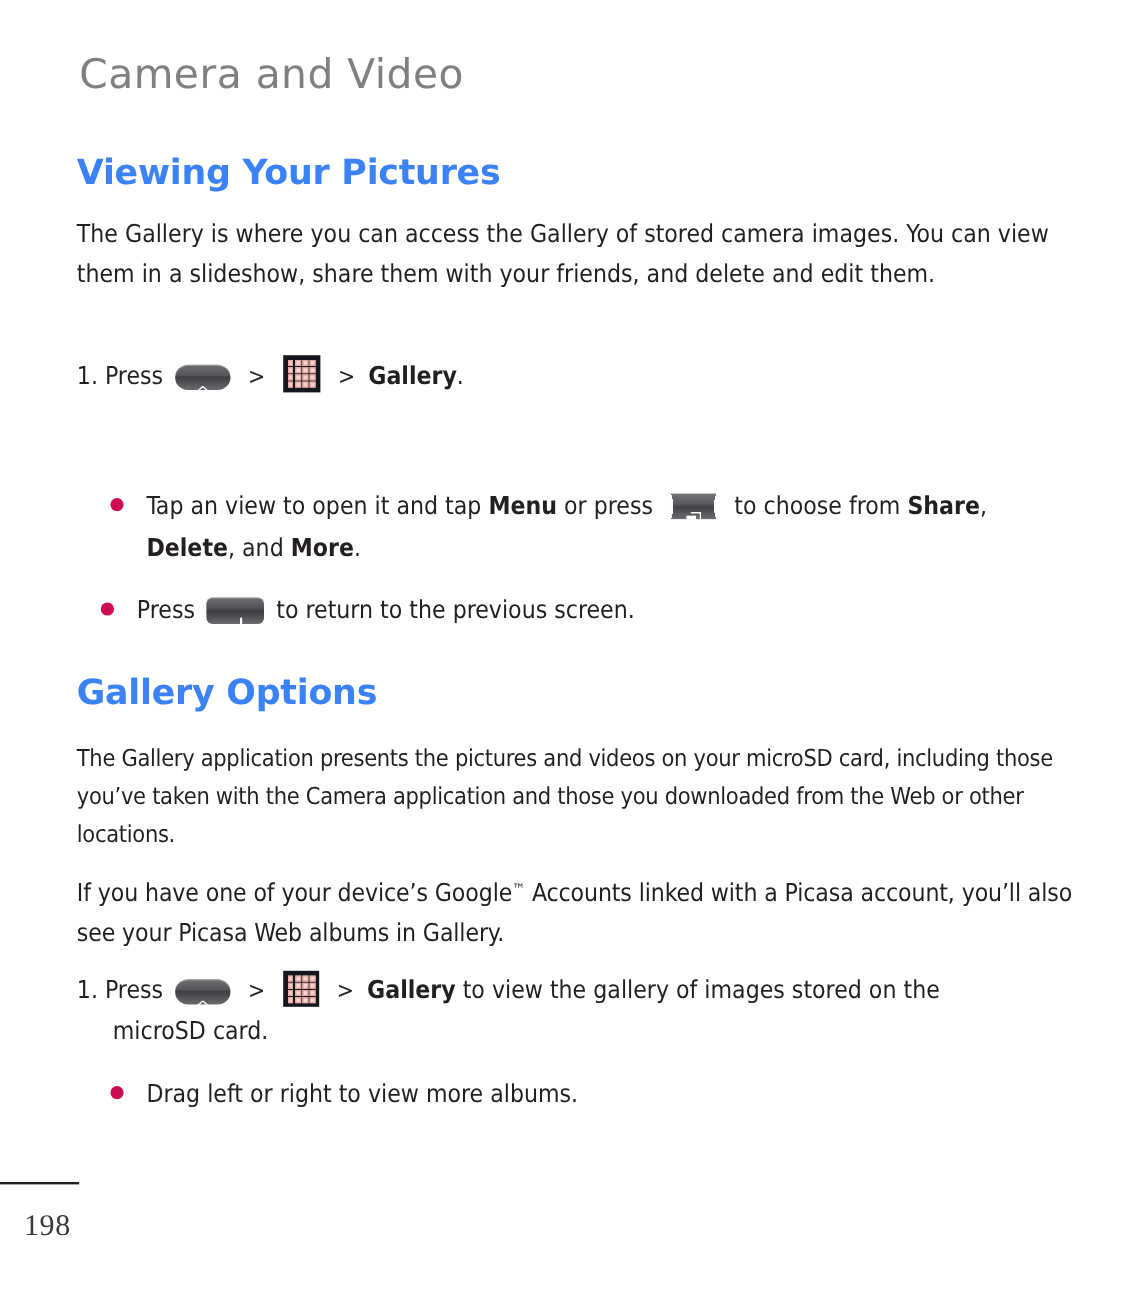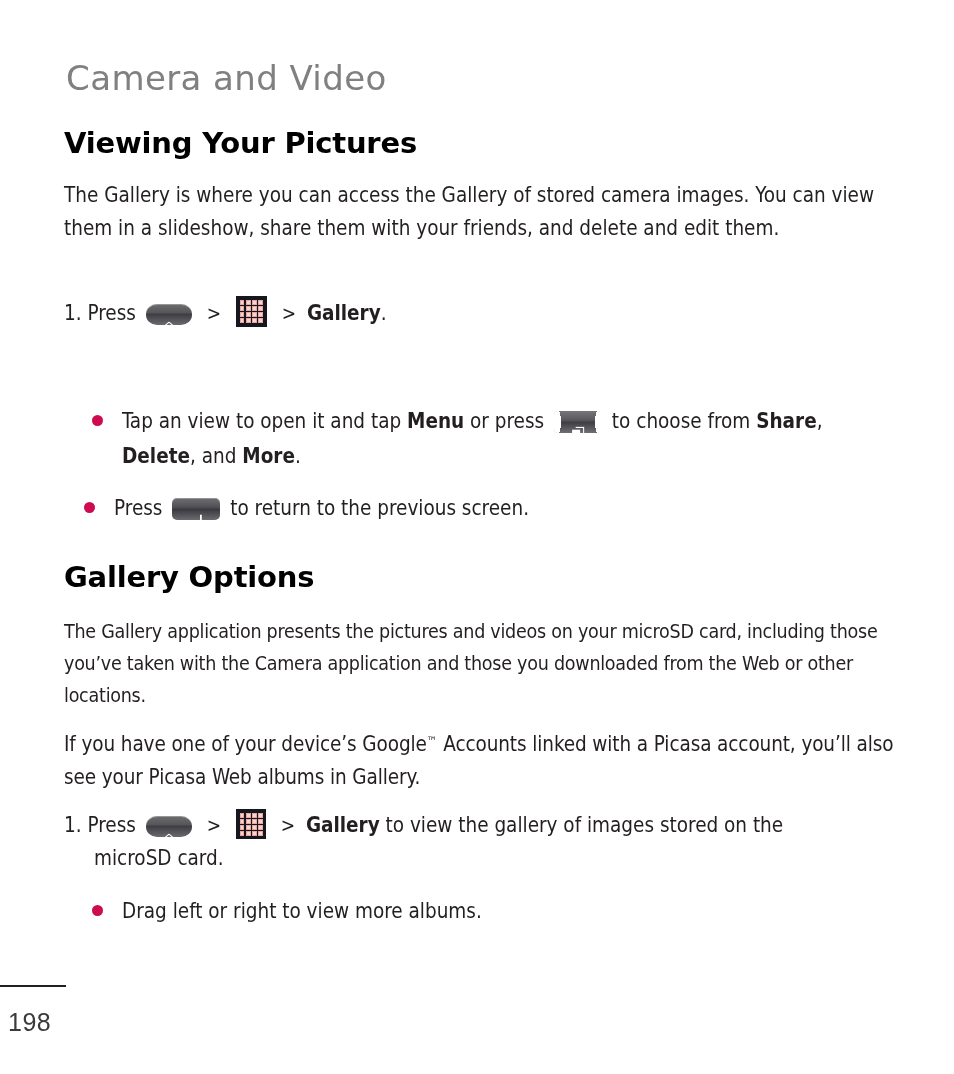--- a/index.html
+++ b/index.html
@@ -20,38 +20,38 @@
     position: absolute;
     left: 0; top: 0;
     width: 954px;
     height: 1074px;
   }
 
   
   .chapter-title {
     position: absolute;
     left: 66px;
-    top: 58px;
+    top: 42px;
     font-family: "DejaVu Sans", sans-serif;
     font-size: 34px;
     font-weight: 400;
     letter-spacing: 0.4px;
     color: #808080;
     white-space: nowrap;
   }
 
   
   .h2 {
     position: absolute;
     left: 64px;
     font-family: "DejaVu Sans", sans-serif;
     font-size: 29px;
     font-weight: 700;
     letter-spacing: -0.2px;
-    color: #000000;
+    color: #3b82f6;
     white-space: nowrap;
   }
   .h2.first { top: 126px; }
   .h2.second { top: 560px; }
 
   
   .para {
     position: absolute;
     font-family: "DejaVu Sans Condensed", "DejaVu Sans", sans-serif;
     font-size: 20.5px;
@@ -238,23 +238,23 @@
   .footer-rule {
     position: absolute;
     left: 0;
     top: 985px;
     width: 66px;
     height: 2px;
     background: #231f20;
   }
   .page-number {
     position: absolute;
-    left: 8px;
+    left: 20px;
     top: 1008px;
-    font-family: Liberation Sans, sans-serif;
+    font-family: Liberation Serif, serif;
     font-size: 25px;
     color: #3a3a3c;
     letter-spacing: 0.5px;
   }
 </style>
 </head>
 <body>
 
 <div class="page">
 

